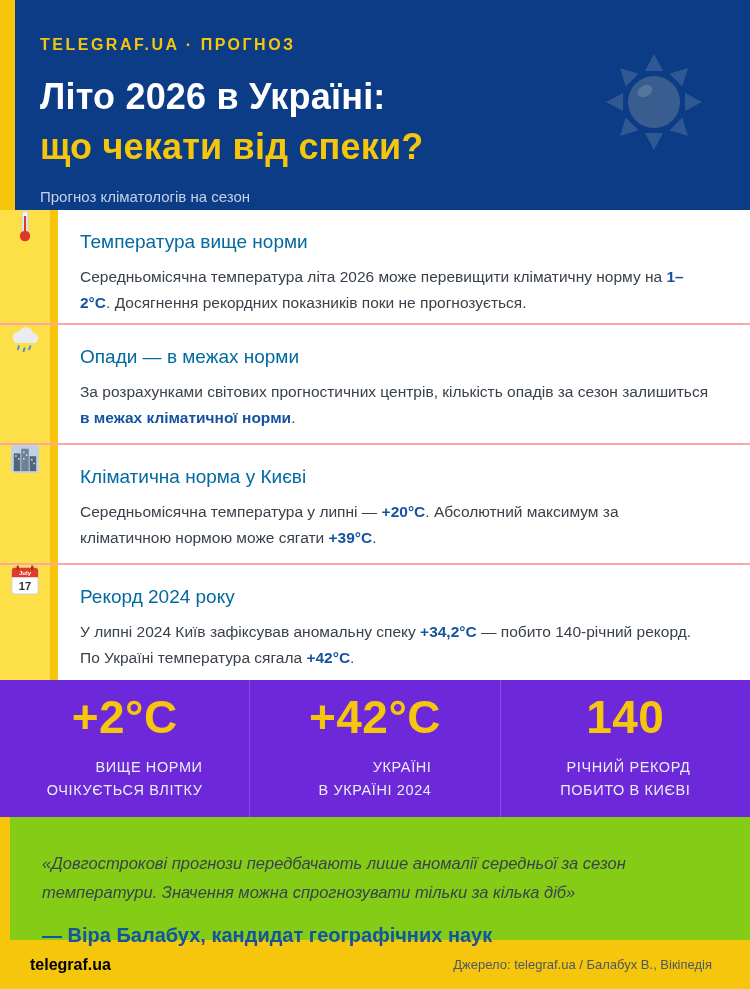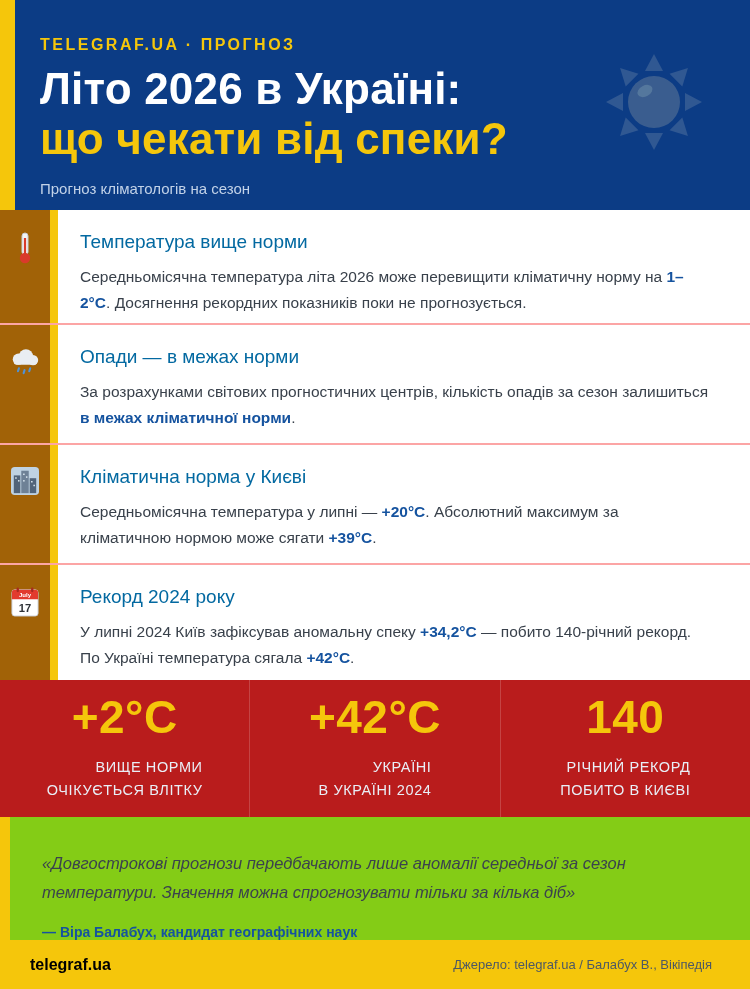--- a/index.html
+++ b/index.html
@@ -17,51 +17,51 @@
     padding: 36px 40px 0 40px; flex: 0 0 auto;
   }
   .header .left-bar {
     position: absolute; left: 0; top: 0; width: 15px; height: 210px;
     background: #f5c60b;
   }
   .kicker {
     color: #f5c60b; font-size: 16px; font-weight: bold;
     letter-spacing: 2.5px;
   }
-  .title { margin-top: 10px; line-height: 50px; font-size: 44px; font-weight: bold; letter-spacing: 0.2px; }
+  .title { margin-top: 18px; line-height: 50px; font-size: 36px; font-weight: bold; letter-spacing: 0.2px; }
   .title .t1 { color: #ffffff; }
   .title .t2 { color: #f5c60b; }
   .subtitle { margin-top: 16px; color: #c2d2e8; font-size: 15px; }
   .sun { position: absolute; right: 46px; top: 52px; }
 
   
   .cards { flex: 0 0 auto; }
   .card { display: flex; background: #ffffff; }
   .card + .card { border-top: 2px solid #fca5a5; }
   .card-1 { height: 113px; }
   .card-2 { height: 120px; }
   .card-3 { height: 120px; }
   .card-4 { height: 117px; }
   .icon-col {
-    flex: 0 0 50px; background: #a16207;
-    display: flex; justify-content: center; padding-top: 22px;
+    flex: 0 0 50px; background: #fde047;
+    display: flex; justify-content: center; 
   }
   .accent { flex: 0 0 8px; background: #f5c60b; }
   .card-content { flex: 1 1 auto; padding: 21px 40px 0 22px; }
   .card-content h2 {
     color: #0369a1; font-size: 19px; font-weight: normal; margin-bottom: 11px;
   }
   .card-content p {
     color: #39414b; font-size: 15.5px; line-height: 1.68;
   }
   .card-content p .hl { font-weight: bold; color: #15539f; }
 
   
   .stats {
-    height: 137px; background: #b91c1c; display: flex; flex: 0 0 auto;
+    height: 137px; background: #6d28d9; display: flex; flex: 0 0 auto;
   }
   .stat {
     flex: 1 1 0; display: flex; flex-direction: column; align-items: center;
     justify-content: center; padding-bottom: 6px; text-align: center;
   }
   .stat + .stat { border-left: 1px solid rgba(255,255,255,0.18); }
   .stat-value {
     color: #f5c60b; font-size: 46px; font-weight: bold; letter-spacing: 0.5px;
   }
   .stat-label {
@@ -77,21 +77,21 @@
     padding: 32px 44px 0 42px; flex: 0 0 auto;
   }
   .quote .left-bar {
     position: absolute; left: 0; top: 0; width: 10px; height: 123px;
     background: #f5c60b;
   }
   .quote-text {
     font-style: italic; color: #3b434d; font-size: 16.5px; line-height: 1.75;
   }
   .quote-attr {
-    margin-top: 17px; color: #15539f; font-size: 14px; font-weight: bold;
+    margin-top: 17px; color: #15539f; font-size: 20px; font-weight: bold;
   }
 
   
   .footer {
     height: 49px; background: #f5c60b; display: flex; align-items: center;
     justify-content: space-between; padding: 0 38px 0 30px; flex: 1 0 auto;
   }
   .brand { color: #000000; font-size: 16px; font-weight: bold; }
   .source { color: #4d5864; font-size: 13px; }
 </style>

